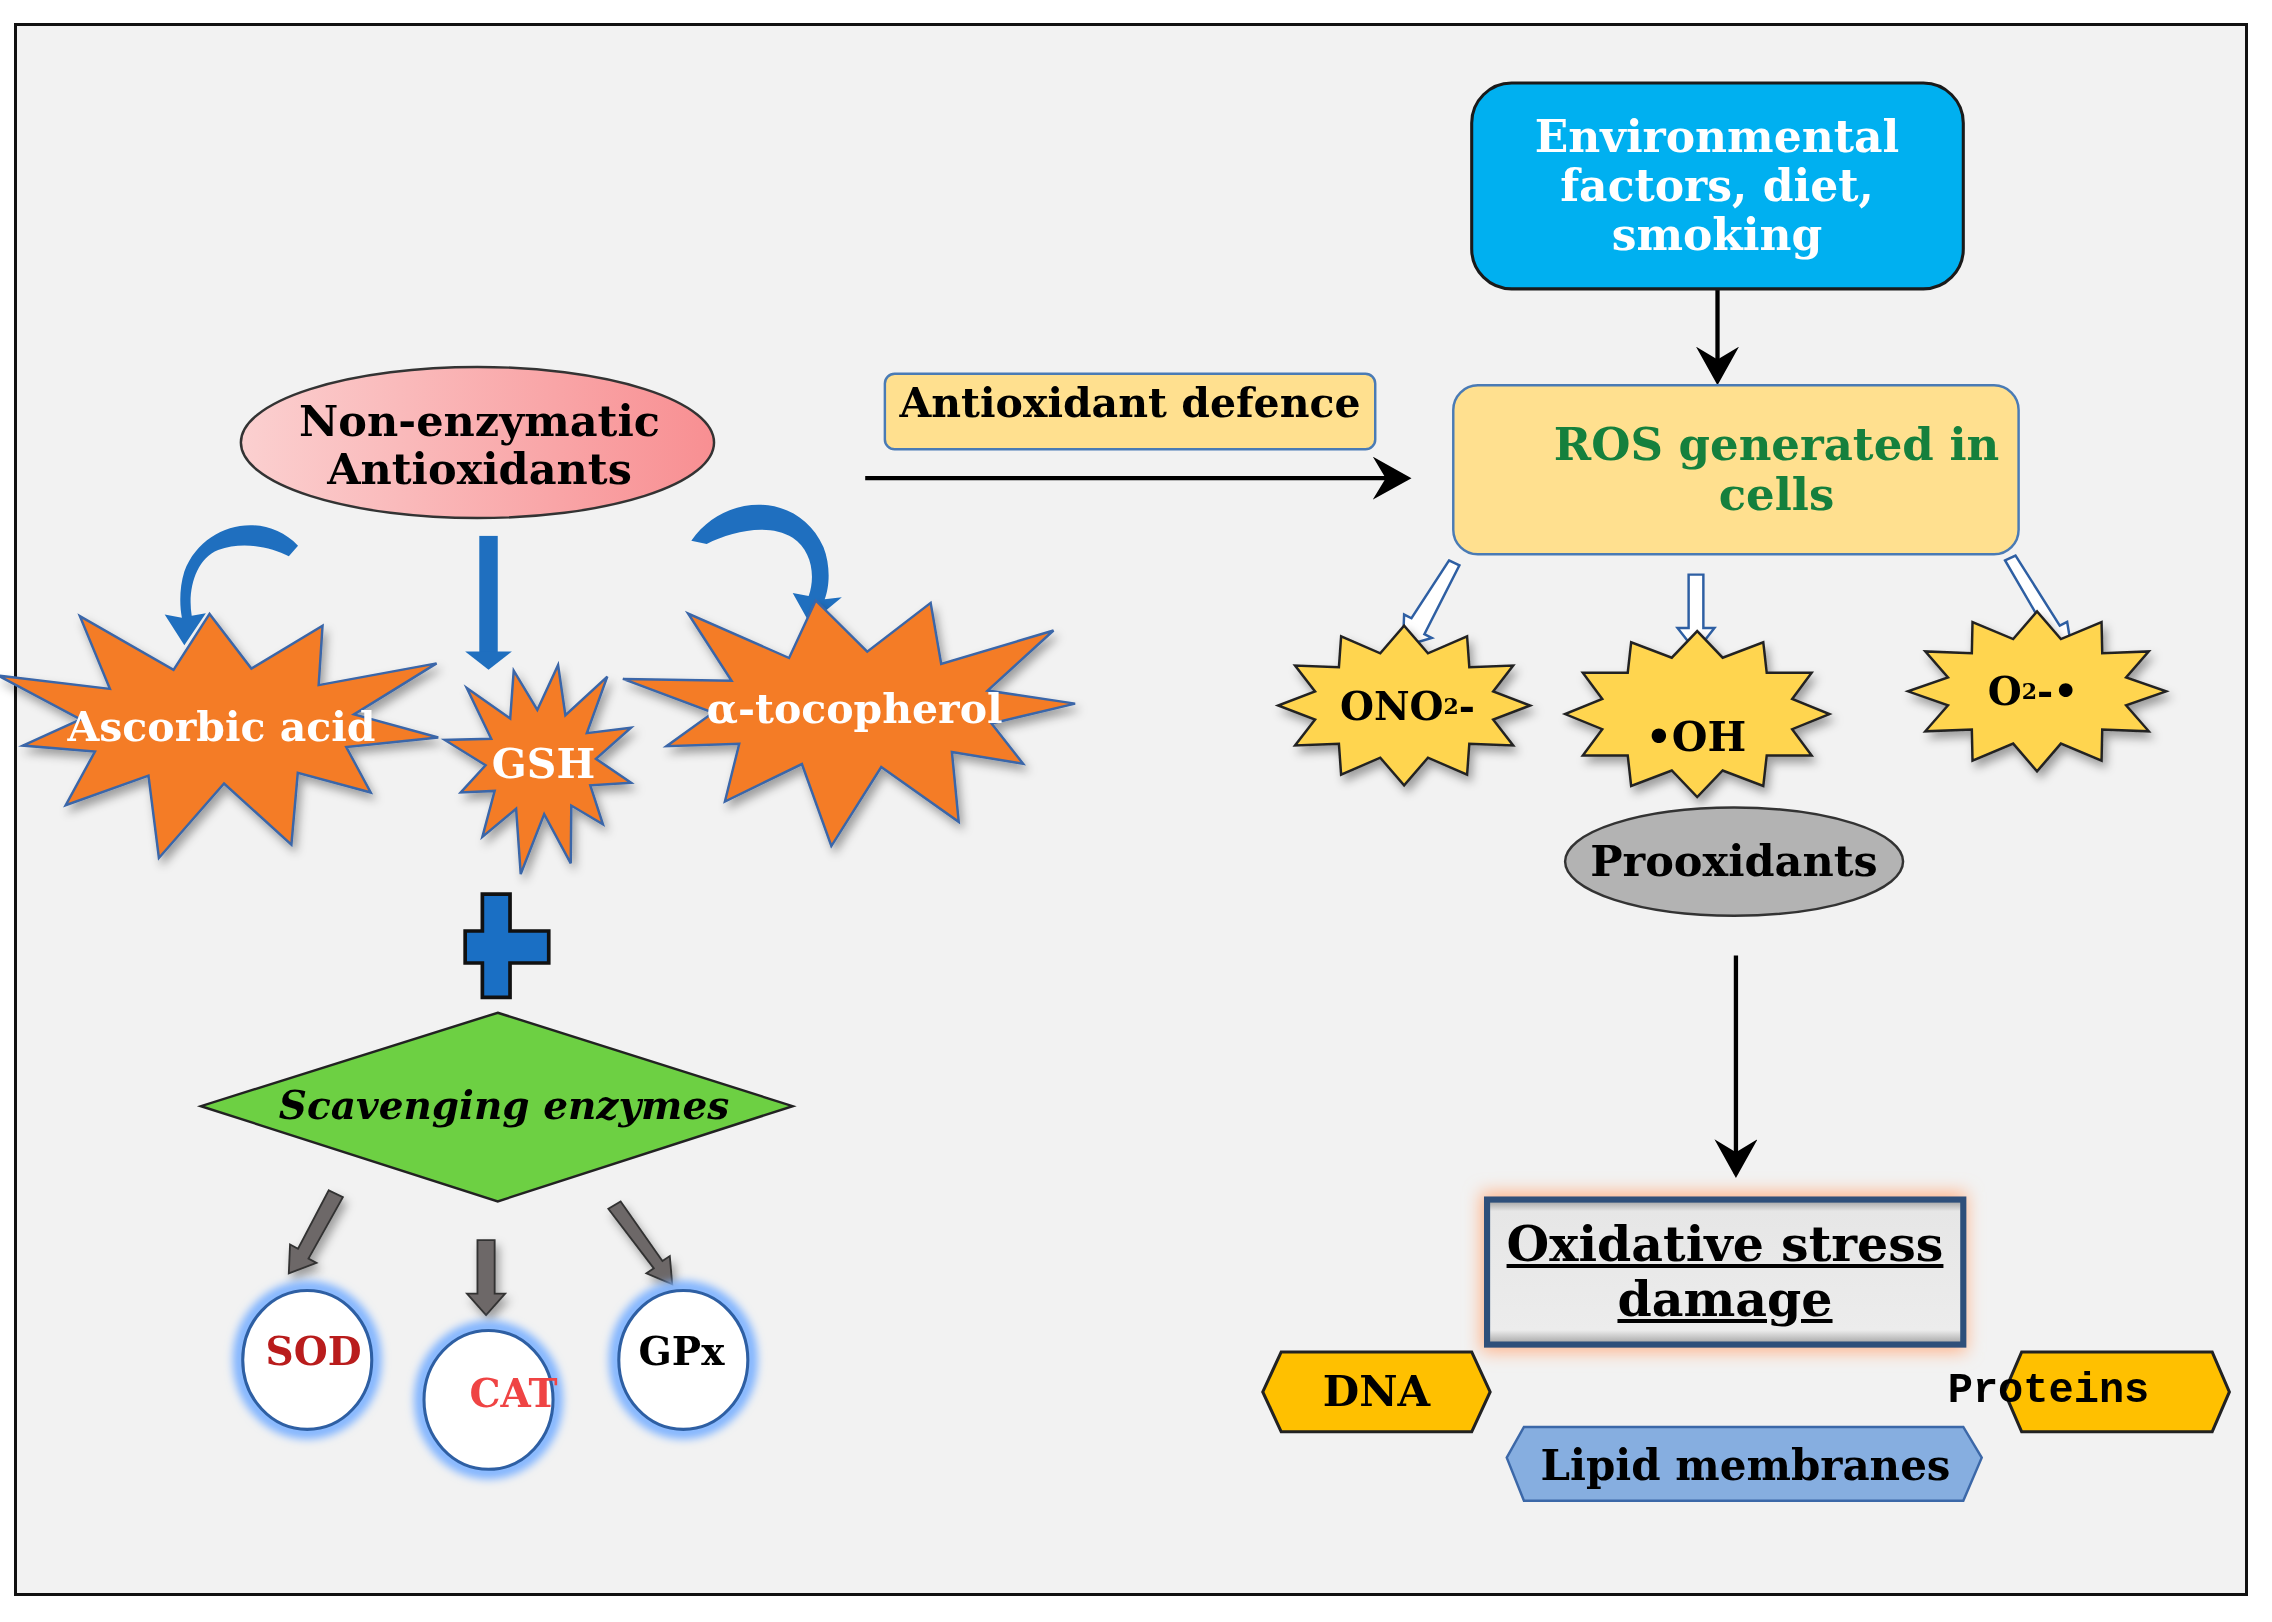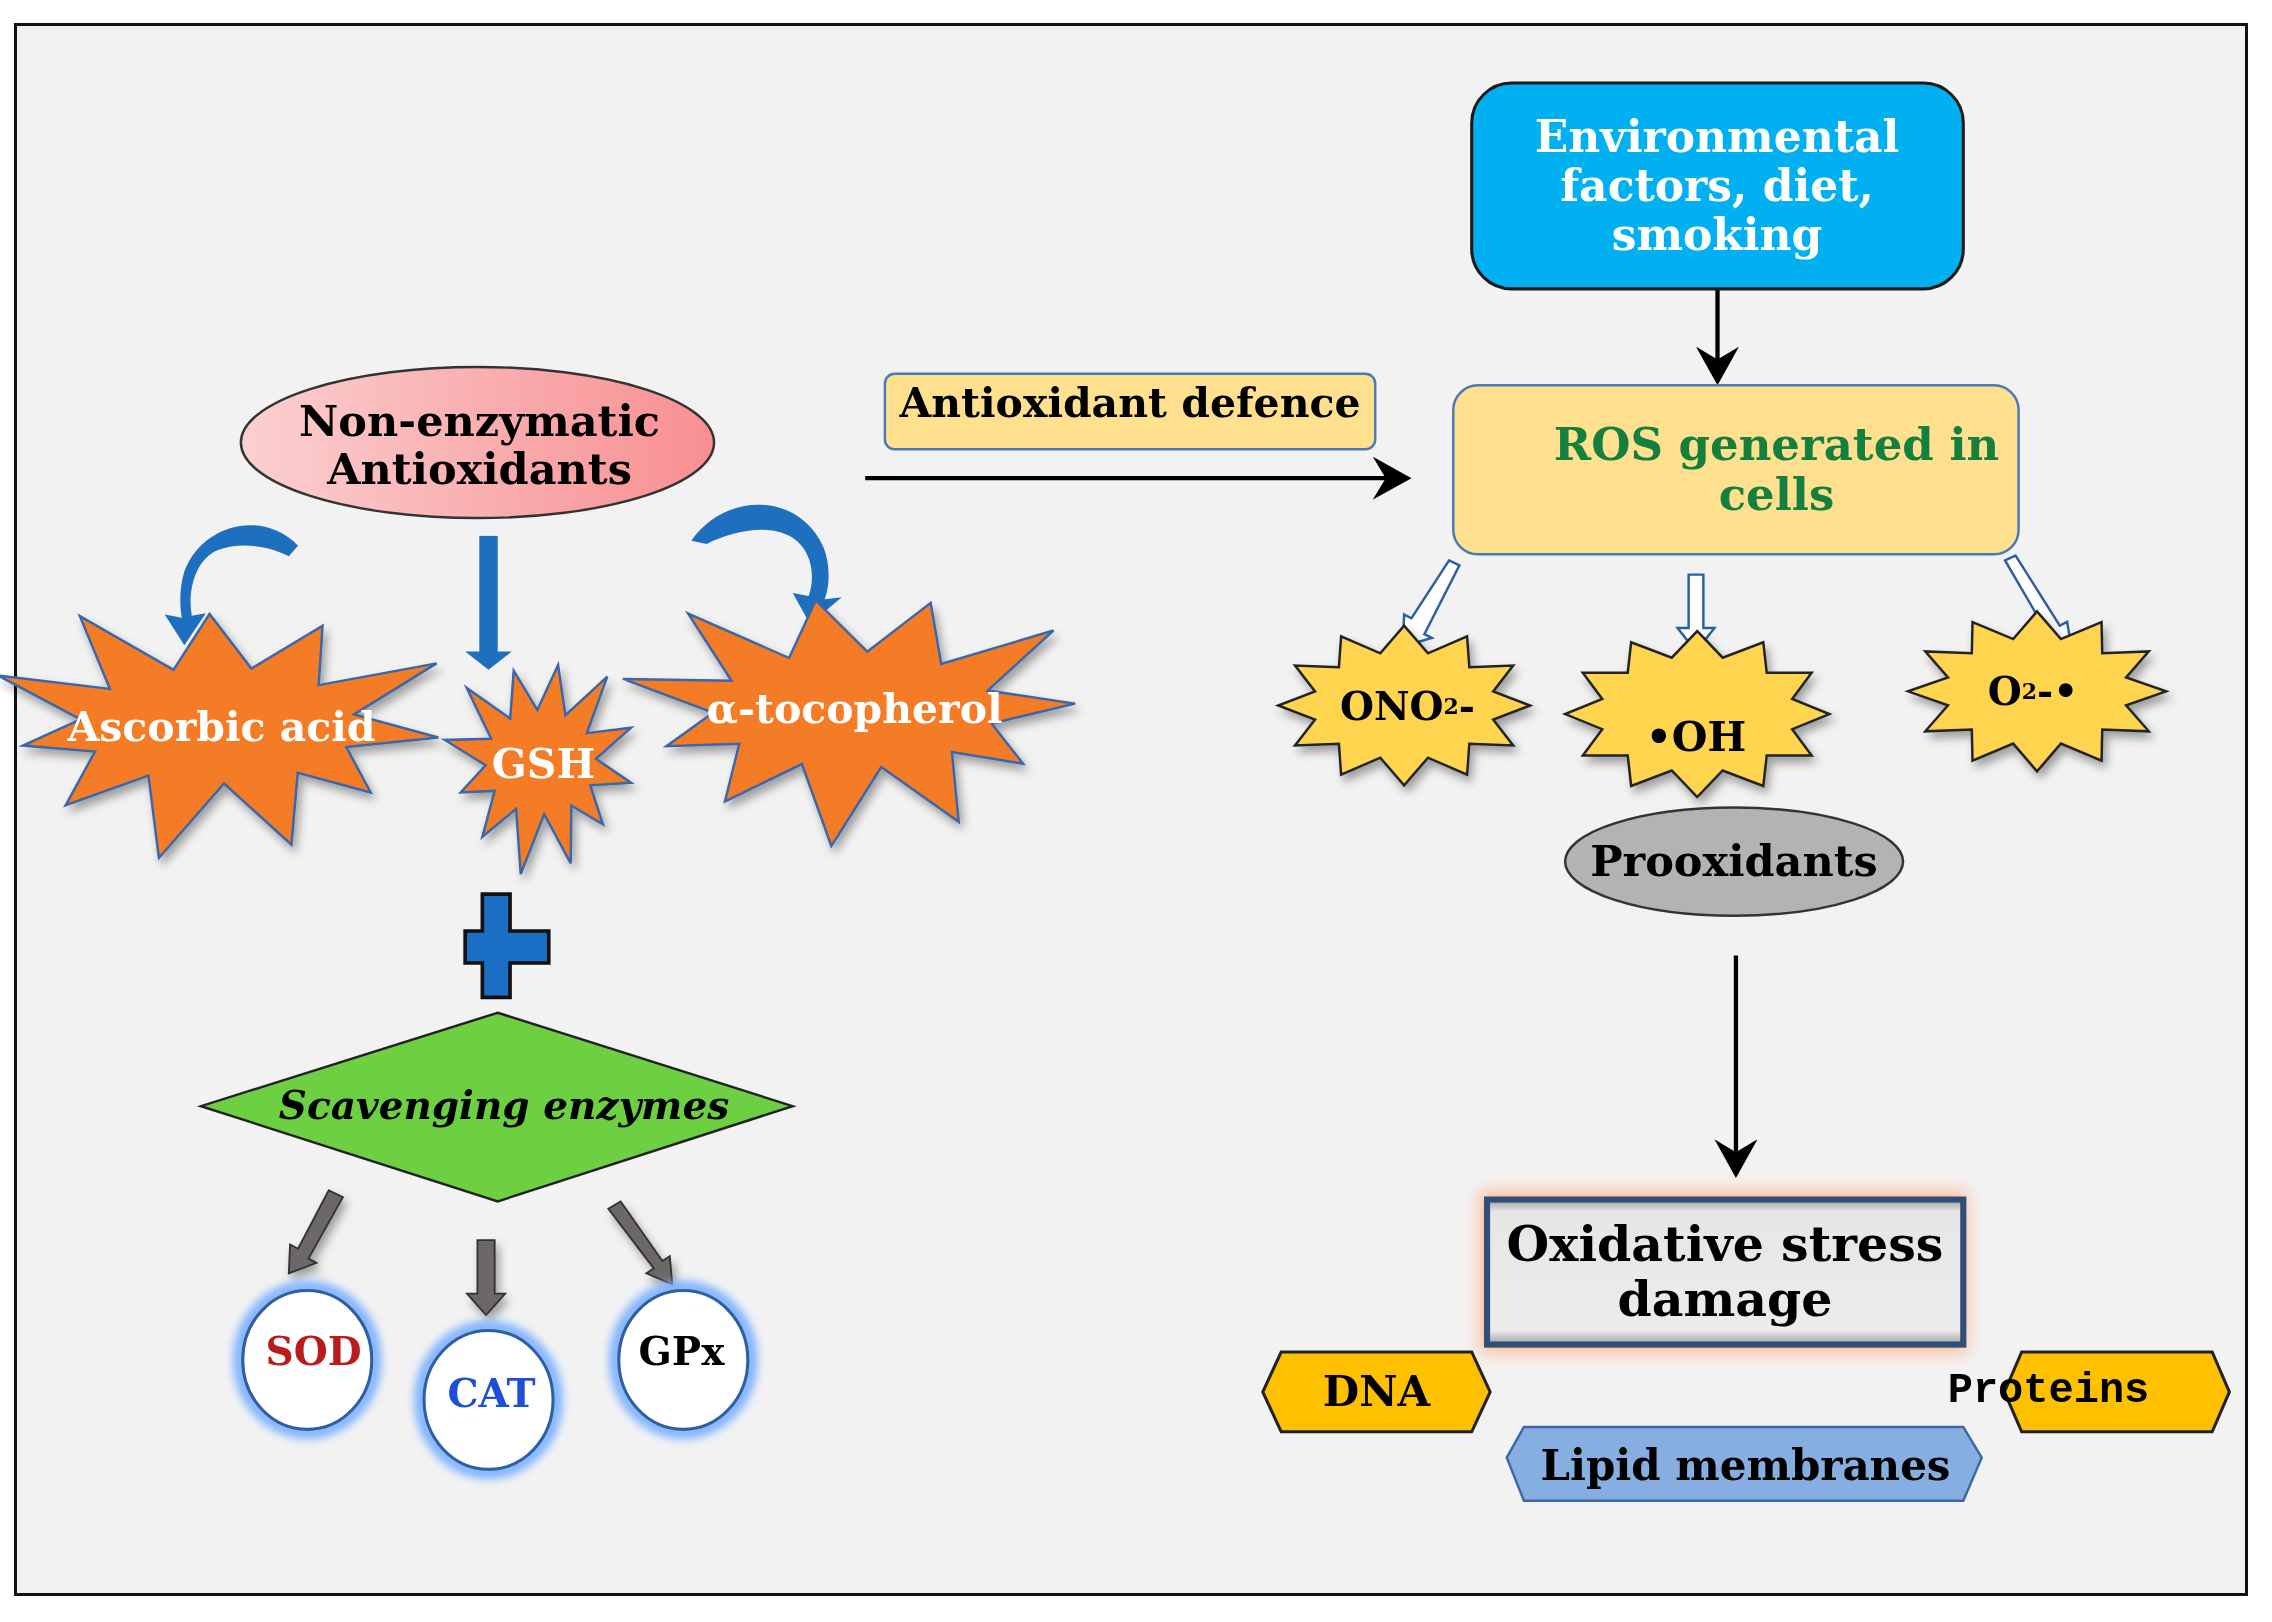--- a/index.html
+++ b/index.html
@@ -109,29 +109,29 @@
 <div class="lbl" style="left:1494px;top:393px;width:565px;height:154px;color:#15803d;font-size:45px;">ROS generated in
 cells</div>
 <div class="lbl" style="left:885px;top:373px;width:490px;height:61px;color:#000;font-size:41px;">Antioxidant defence</div>
 <div class="lbl" style="left:246px;top:393px;width:467px;height:104px;color:#000;font-size:43px;">Non-enzymatic
 Antioxidants</div>
 <div class="lbl" style="left:37px;top:700px;width:369px;height:55px;color:#fff;font-size:41px;">Ascorbic acid</div>
 <div class="lbl" style="left:473px;top:737px;width:141px;height:55px;color:#fff;font-size:41px;text-align:right;">GSH</div>
 <div class="lbl" style="left:670px;top:682px;width:369px;height:55px;color:#fff;font-size:41px;">α-tocopherol</div>
 <div class="lbl" style="left:258px;top:1078px;width:492px;height:55px;color:#000;font-size:39px;font-style:italic;">Scavenging enzymes</div>
 <div class="lbl" style="left:246px;top:1321px;width:135px;height:61px;color:#b91c1c;font-size:39px;">SOD</div>
-<div class="lbl" style="left:424px;top:1363px;width:135px;height:61px;color:#1d4ed8;font-size:39px;">CAT</div>
+<div class="lbl" style="left:424px;top:1363px;width:135px;height:61px;color:#ef4444;font-size:39px;padding-left:22px;">CAT</div>
 <div class="lbl" style="left:614px;top:1321px;width:135px;height:61px;color:#000;font-size:39px;">GPx</div>
 
 <div class="lbl" style="left:1309px;top:679px;width:197px;height:55px;color:#000;font-size:39px;">
   <span>ONO</span><sub style="font-size:22px;">2</sub><span>-</span>
 </div>
 <div class="lbl" style="left:1604px;top:710px;width:184px;height:55px;color:#000;font-size:41px;">•OH</div>
 <div class="lbl" style="left:1941px;top:664px;width:184px;height:55px;color:#000;font-size:39px;">
   <span>O</span><sub style="font-size:22px;">2</sub><span>-•</span>
 </div>
 <div class="lbl" style="left:1565px;top:832px;width:338px;height:58px;color:#000;font-size:43px;">Prooxidants</div>
-<div class="lbl" style="left:1487px;top:1204px;width:476px;height:135px;color:#000;font-size:49px;">Oxidative stress
+<div class="lbl" style="left:1487px;top:1204px;width:476px;height:135px;color:#000;font-size:49px;text-decoration:underline;">Oxidative stress
 damage</div>
 <div class="lbl" style="left:1266px;top:1361px;width:221px;height:61px;color:#000;font-size:42px;">DNA</div>
 <div class="lbl" style="left:1936px;top:1361px;width:225px;height:61px;color:#000;font-size:42px;font-family:Liberation Mono, monospace;">Proteins</div>
 <div class="lbl" style="left:1518px;top:1427px;width:455px;height:61px;color:#000;font-size:42px;margin-top:8px;">Lipid membranes</div>
 
 
 </body></html>

